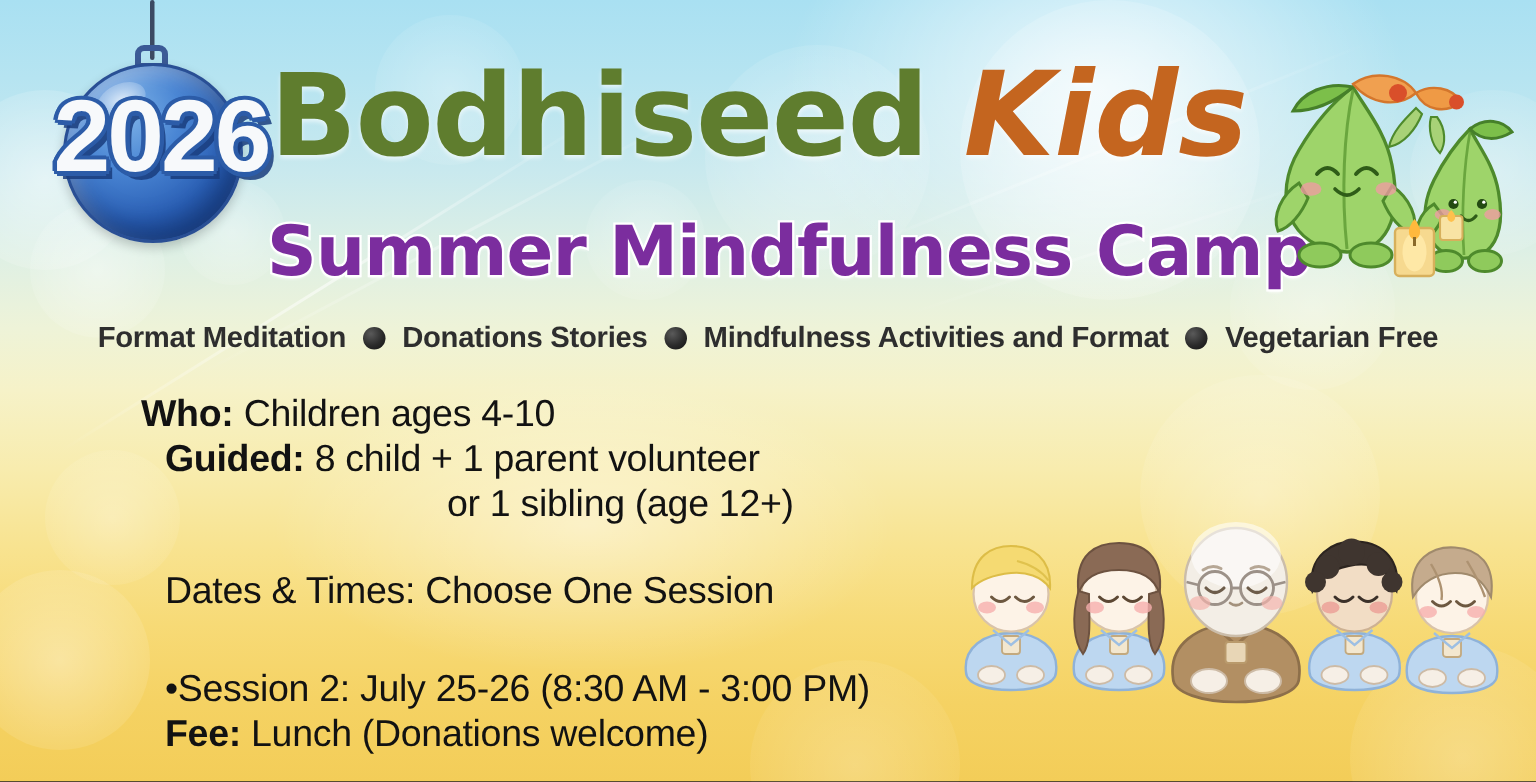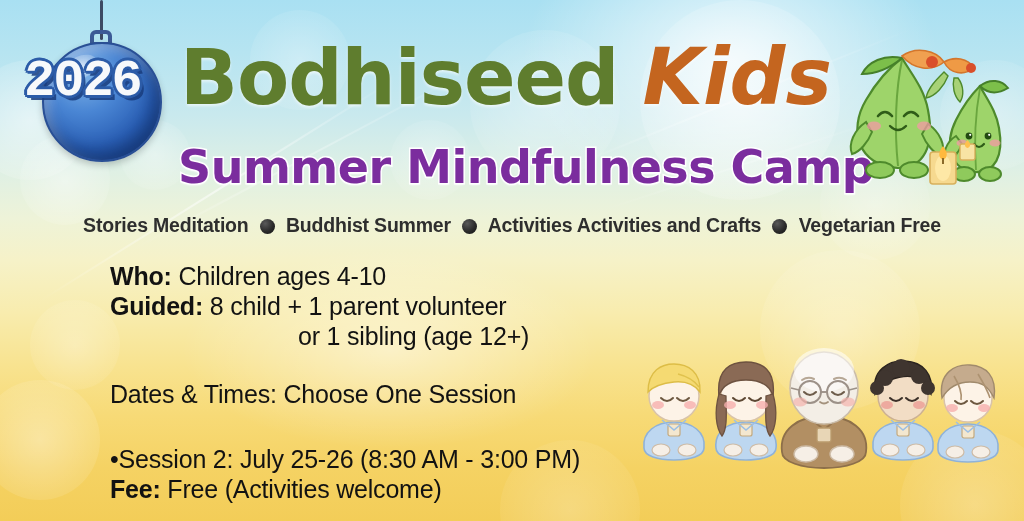--- a/index.html
+++ b/index.html
@@ -89,23 +89,23 @@
     left: 40px; top: 56px;
     width: 34px; height: 22px;
     border-radius: 50%;
     background: radial-gradient(ellipse at center, rgba(255,255,255,0.75), rgba(255,255,255,0));
     transform: rotate(-25deg);
   }
   #ornament-year {
     position: absolute;
     left: 0; top: 52px;
     width: 155px;
-    text-align: left;
-    font-family: Liberation Mono, monospace;
-    font-size: 52px;
+    text-align: right;
+    font-family: Liberation Sans, sans-serif;
+    font-size: 68px;
     font-weight: bold;
     letter-spacing: -2px;
     color: #f7f9fb;
     text-shadow:
        3px 0 0 #2c5ca8, -3px 0 0 #2c5ca8, 0 3px 0 #2c5ca8, 0 -3px 0 #2c5ca8,
        2px 2px 0 #2c5ca8, -2px 2px 0 #2c5ca8, 2px -2px 0 #2c5ca8, -2px -2px 0 #2c5ca8,
        4px 5px 0 rgba(25,60,125,0.85);
   }
 
   
@@ -178,21 +178,21 @@
   
   .body-line {
     position: absolute;
     font-family: "Liberation Sans", sans-serif;
     font-size: 25px;
     color: #121212;
     white-space: nowrap;
     letter-spacing: -0.2px;
   }
   .body-line b { font-weight: bold; }
-  #line-who    { left: 110px; top: 262px; text-align: center; }
+  #line-who    { left: 94px; top: 262px; text-align: center; }
   #line-format { left: 110px; top: 292px; }
   #line-format2{ left: 298px; top: 322px; text-align: right; }
   #line-dates  { left: 110px; top: 380px; font-weight: normal; }
   #line-sess1  { left: 110px; top: 415px; }
   #line-sess2  { left: 110px; top: 445px; }
   #line-fee    { left: 110px; top: 475px; }
 
   
   #mascots {
     position: absolute;
@@ -246,41 +246,41 @@
     <div class="orn-shine"></div>
     <div id="ornament-year">2026</div>
   </div>
 
   <div id="title-row">
     <span class="title-word" id="title-main">Bodhiseed</span><span class="title-word" id="title-kids">Kids</span>
   </div>
   <div id="subtitle">Summer Mindfulness Camp</div>
 
   <div id="features">
-    <span>Stories Meditation</span>
+    <span>Format Meditation</span>
     <span class="feat-sep"></span>
-    <span>Buddhist Summer</span>
+    <span>Donations Stories</span>
     <span class="feat-sep"></span>
-    <span>Activities Activities and Crafts</span>
+    <span>Mindfulness Activities and Format</span>
     <span class="feat-sep"></span>
     <span>Vegetarian Free</span>
   </div>
 
   <div class="body-line" id="line-who">
     <b>Who:</b><span> Children ages 4-10</span>
   </div>
   <div class="body-line" id="line-format">
     <b>Guided:</b><span> 8 child + 1 parent volunteer</span>
   </div>
   <div class="body-line" id="line-format2">or 1 sibling (age 12+)</div>
 
   <div class="body-line" id="line-dates">Dates &amp; Times: Choose One Session</div>
   <div class="body-line" id="line-sess2">•Session 2: July 25-26 (8:30 AM - 3:00 PM)</div>
   <div class="body-line" id="line-fee">
-    <b>Fee:</b><span> Free (Activities welcome)</span>
+    <b>Fee:</b><span> Lunch (Donations welcome)</span>
   </div>
 
   <div id="mascots">
     <svg viewBox="0 0 180 142" width="180" height="142">
 
       <g>
         <path d="M66 120 C 26 118 16 82 34 52 C 48 28 62 16 70 10 C 78 24 92 40 96 62 C 103 98 92 120 66 120 Z" fill="#9ed46a" stroke="#4e8a2c" stroke-width="2.2"></path>
         <path d="M70 12 C 64 40 62 80 66 118" stroke="#5d9a33" stroke-width="2" fill="none" opacity=".8"></path>
 
         <path d="M70 10 C 52 6 36 14 30 26 C 44 26 58 20 70 10 Z" fill="#7cbf4a" stroke="#46802a" stroke-width="2"></path>

